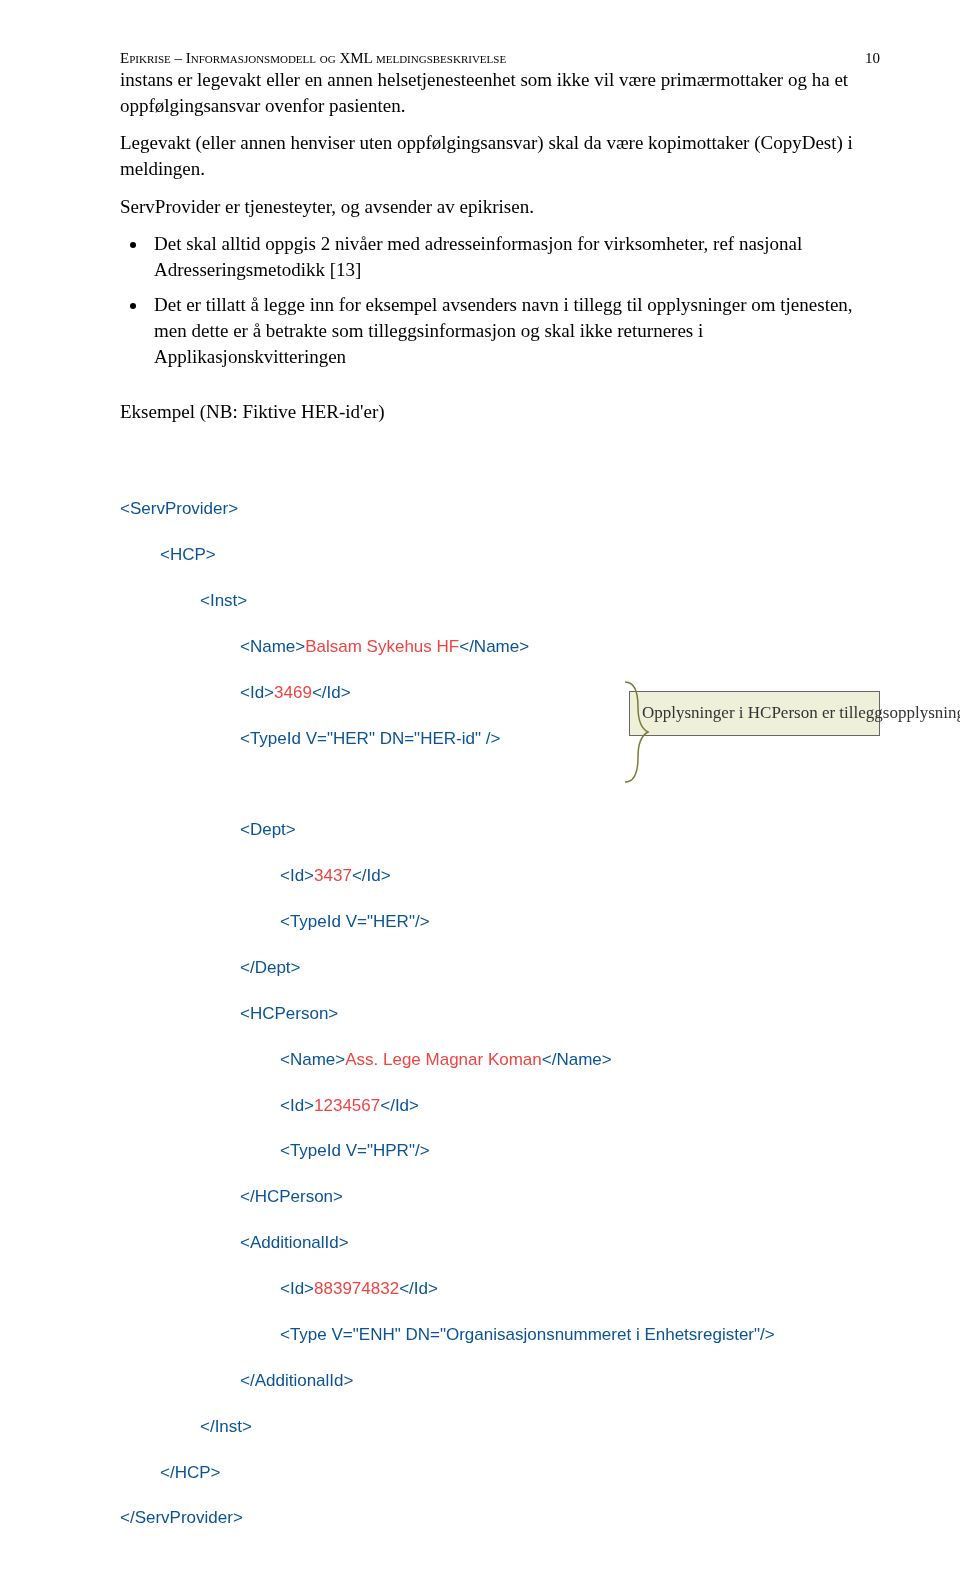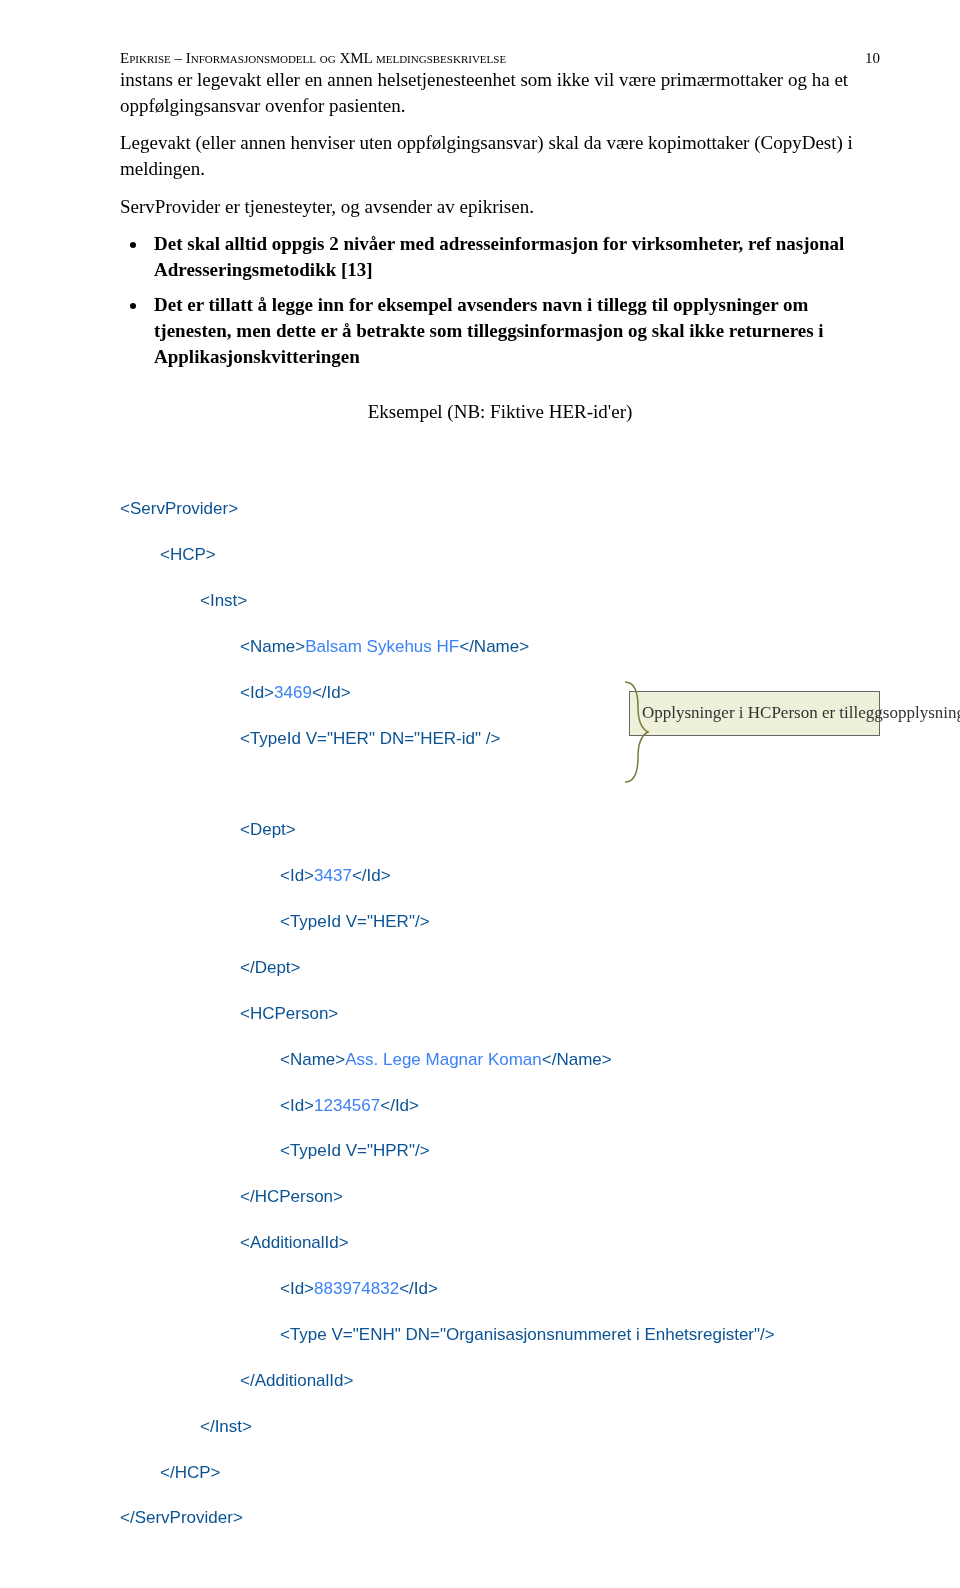--- a/index.html
+++ b/index.html
@@ -32,38 +32,36 @@
   }
   ul.bullets {
     margin: 6px 0 18px 0;
     padding-left: 28px;
   }
   ul.bullets > li {
     font-size: 19px;
     line-height: 1.35;
     margin-bottom: 10px;
     padding-left: 6px;
-    font-weight: bold;
   }
   .example-heading {
     font-size: 19px;
     margin-top: 32px;
     margin-bottom: 6px;
-    text-align: center;
   }
   .xml-block {
     font-family: Arial, Helvetica, sans-serif;
     font-size: 17px;
     line-height: 1.35;
     color: #000;
     white-space: pre;
     position: relative;
   }
   .tag { color: #0b5394; }
-  .txt { color: #3b82f6; }
+  .txt { color: #ef4444; }
   .indent1 { margin-left: 40px; }
   .indent2 { margin-left: 80px; }
   .indent3 { margin-left: 120px; }
   .indent4 { margin-left: 160px; }
   .callout-box {
     position: absolute;
     right: 0;
     top: 262px;
     width: 225px;
     border: 1px solid #666;

